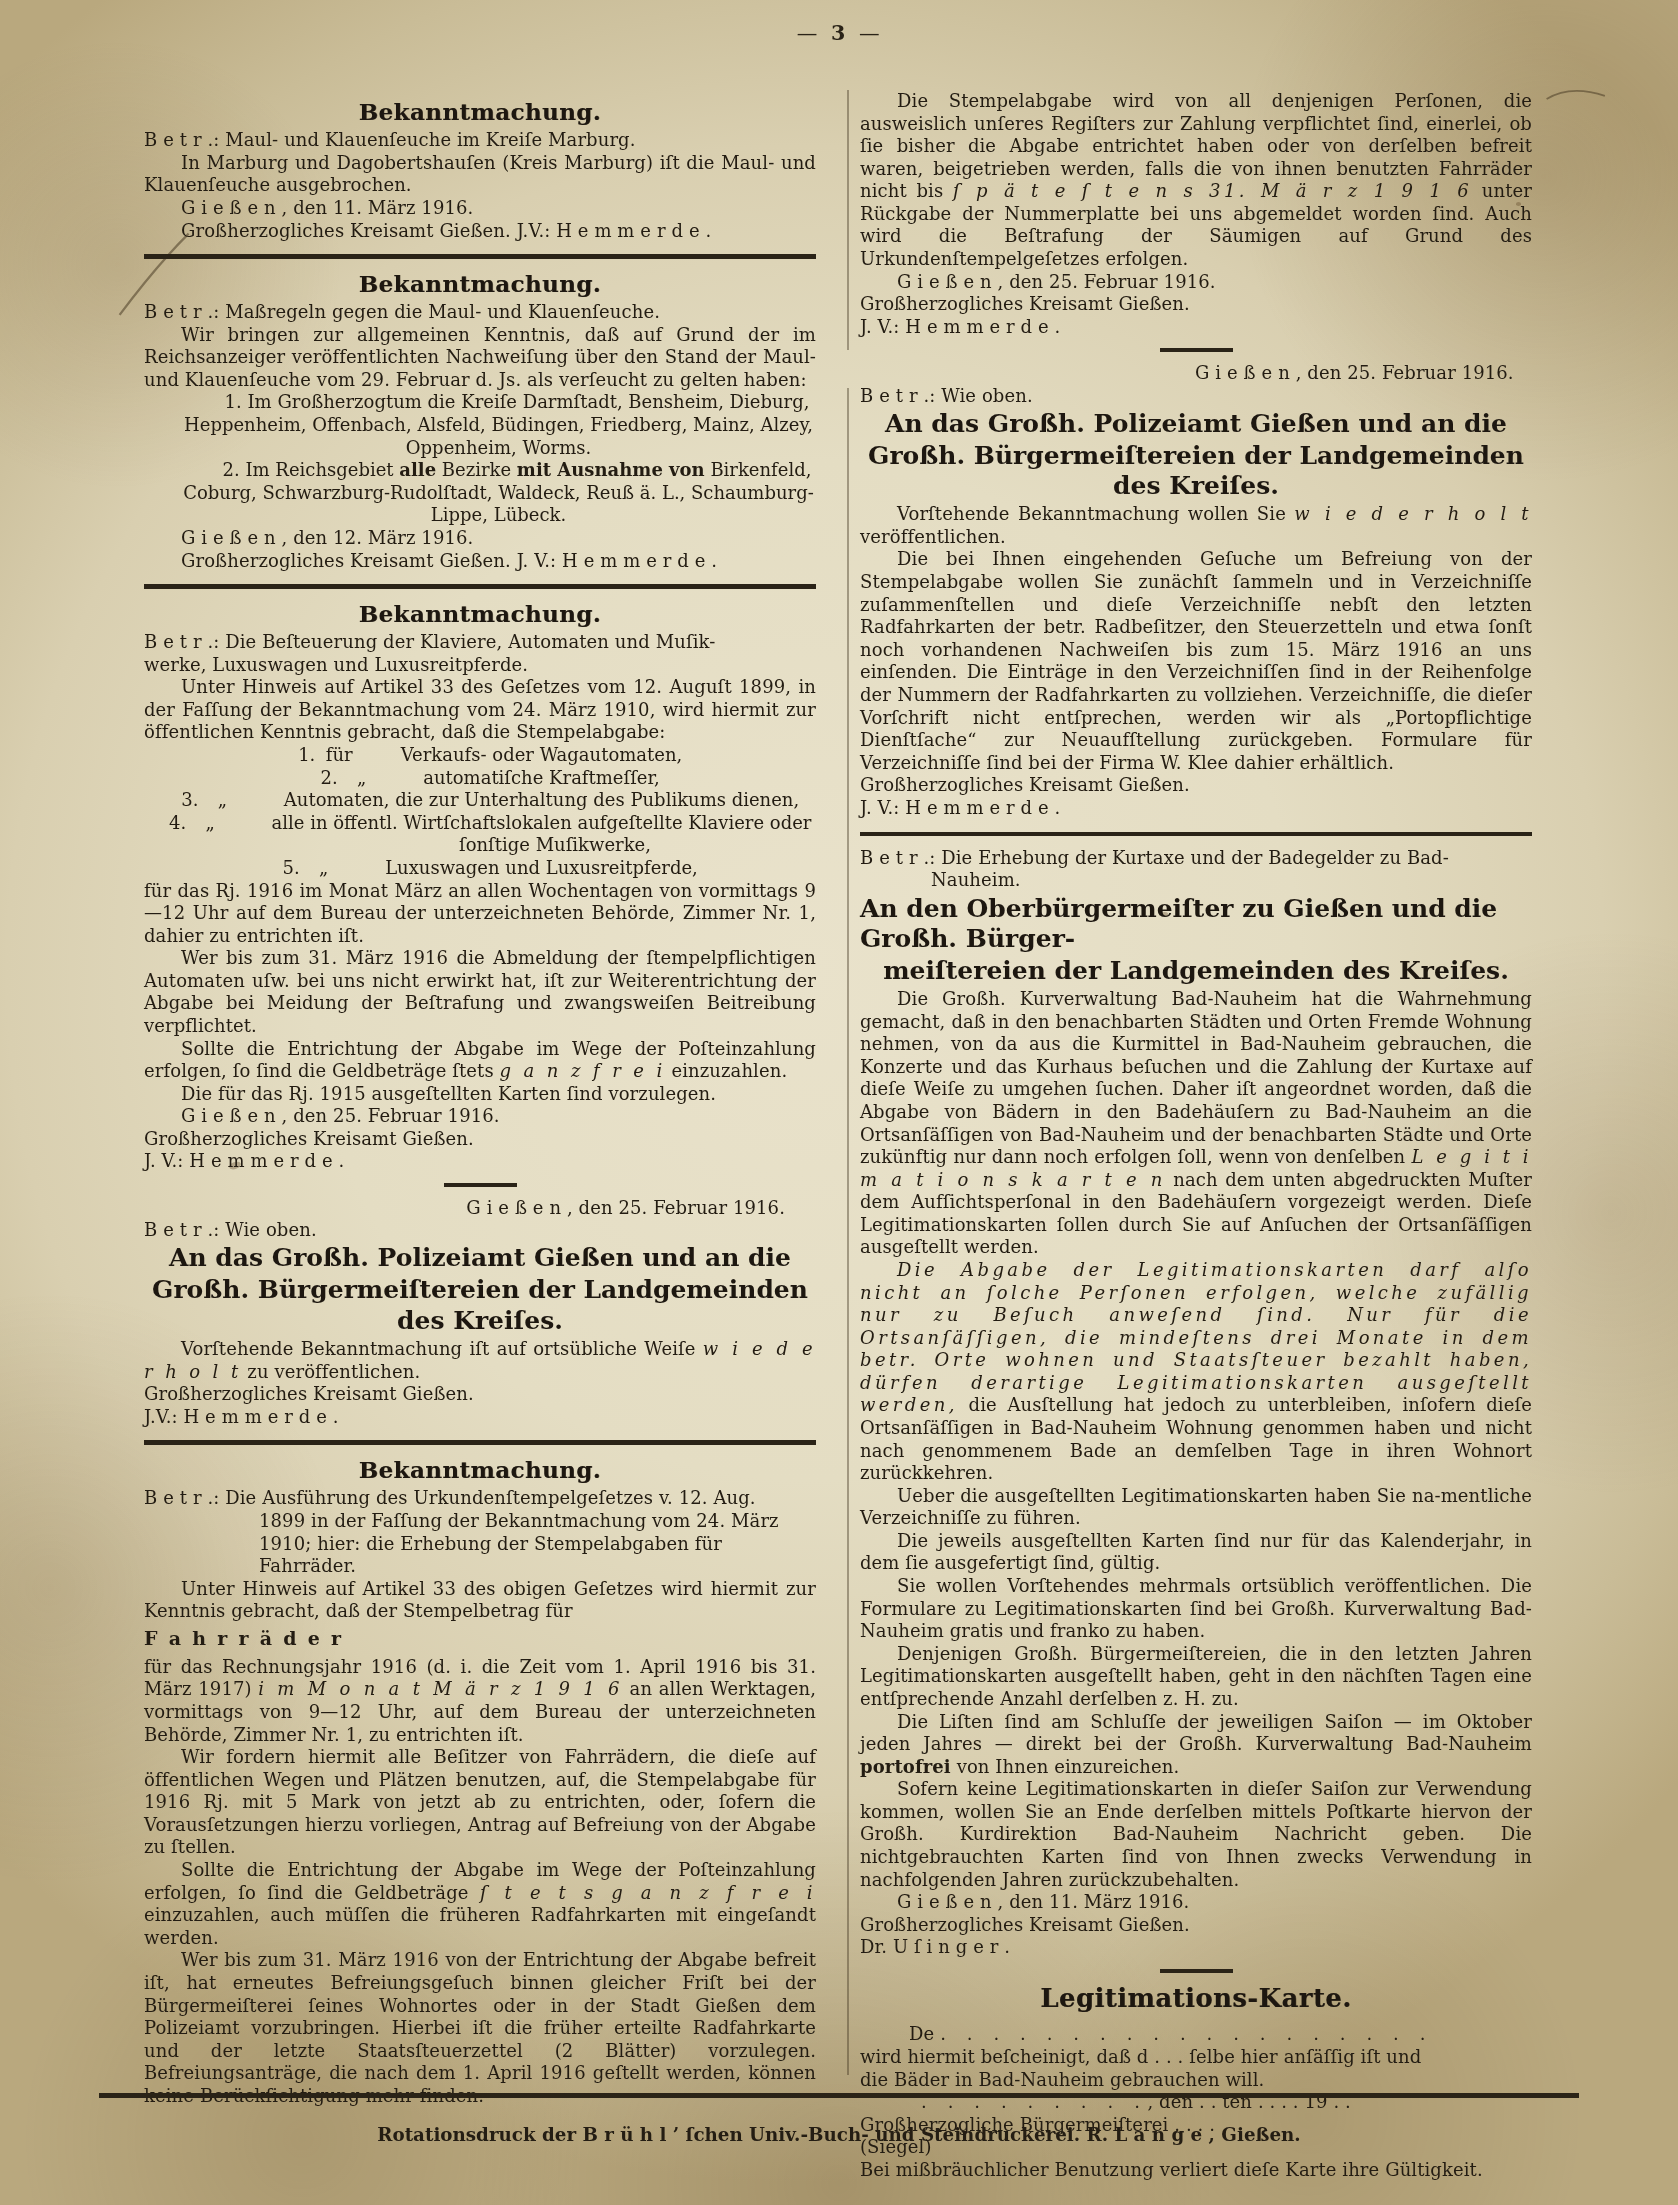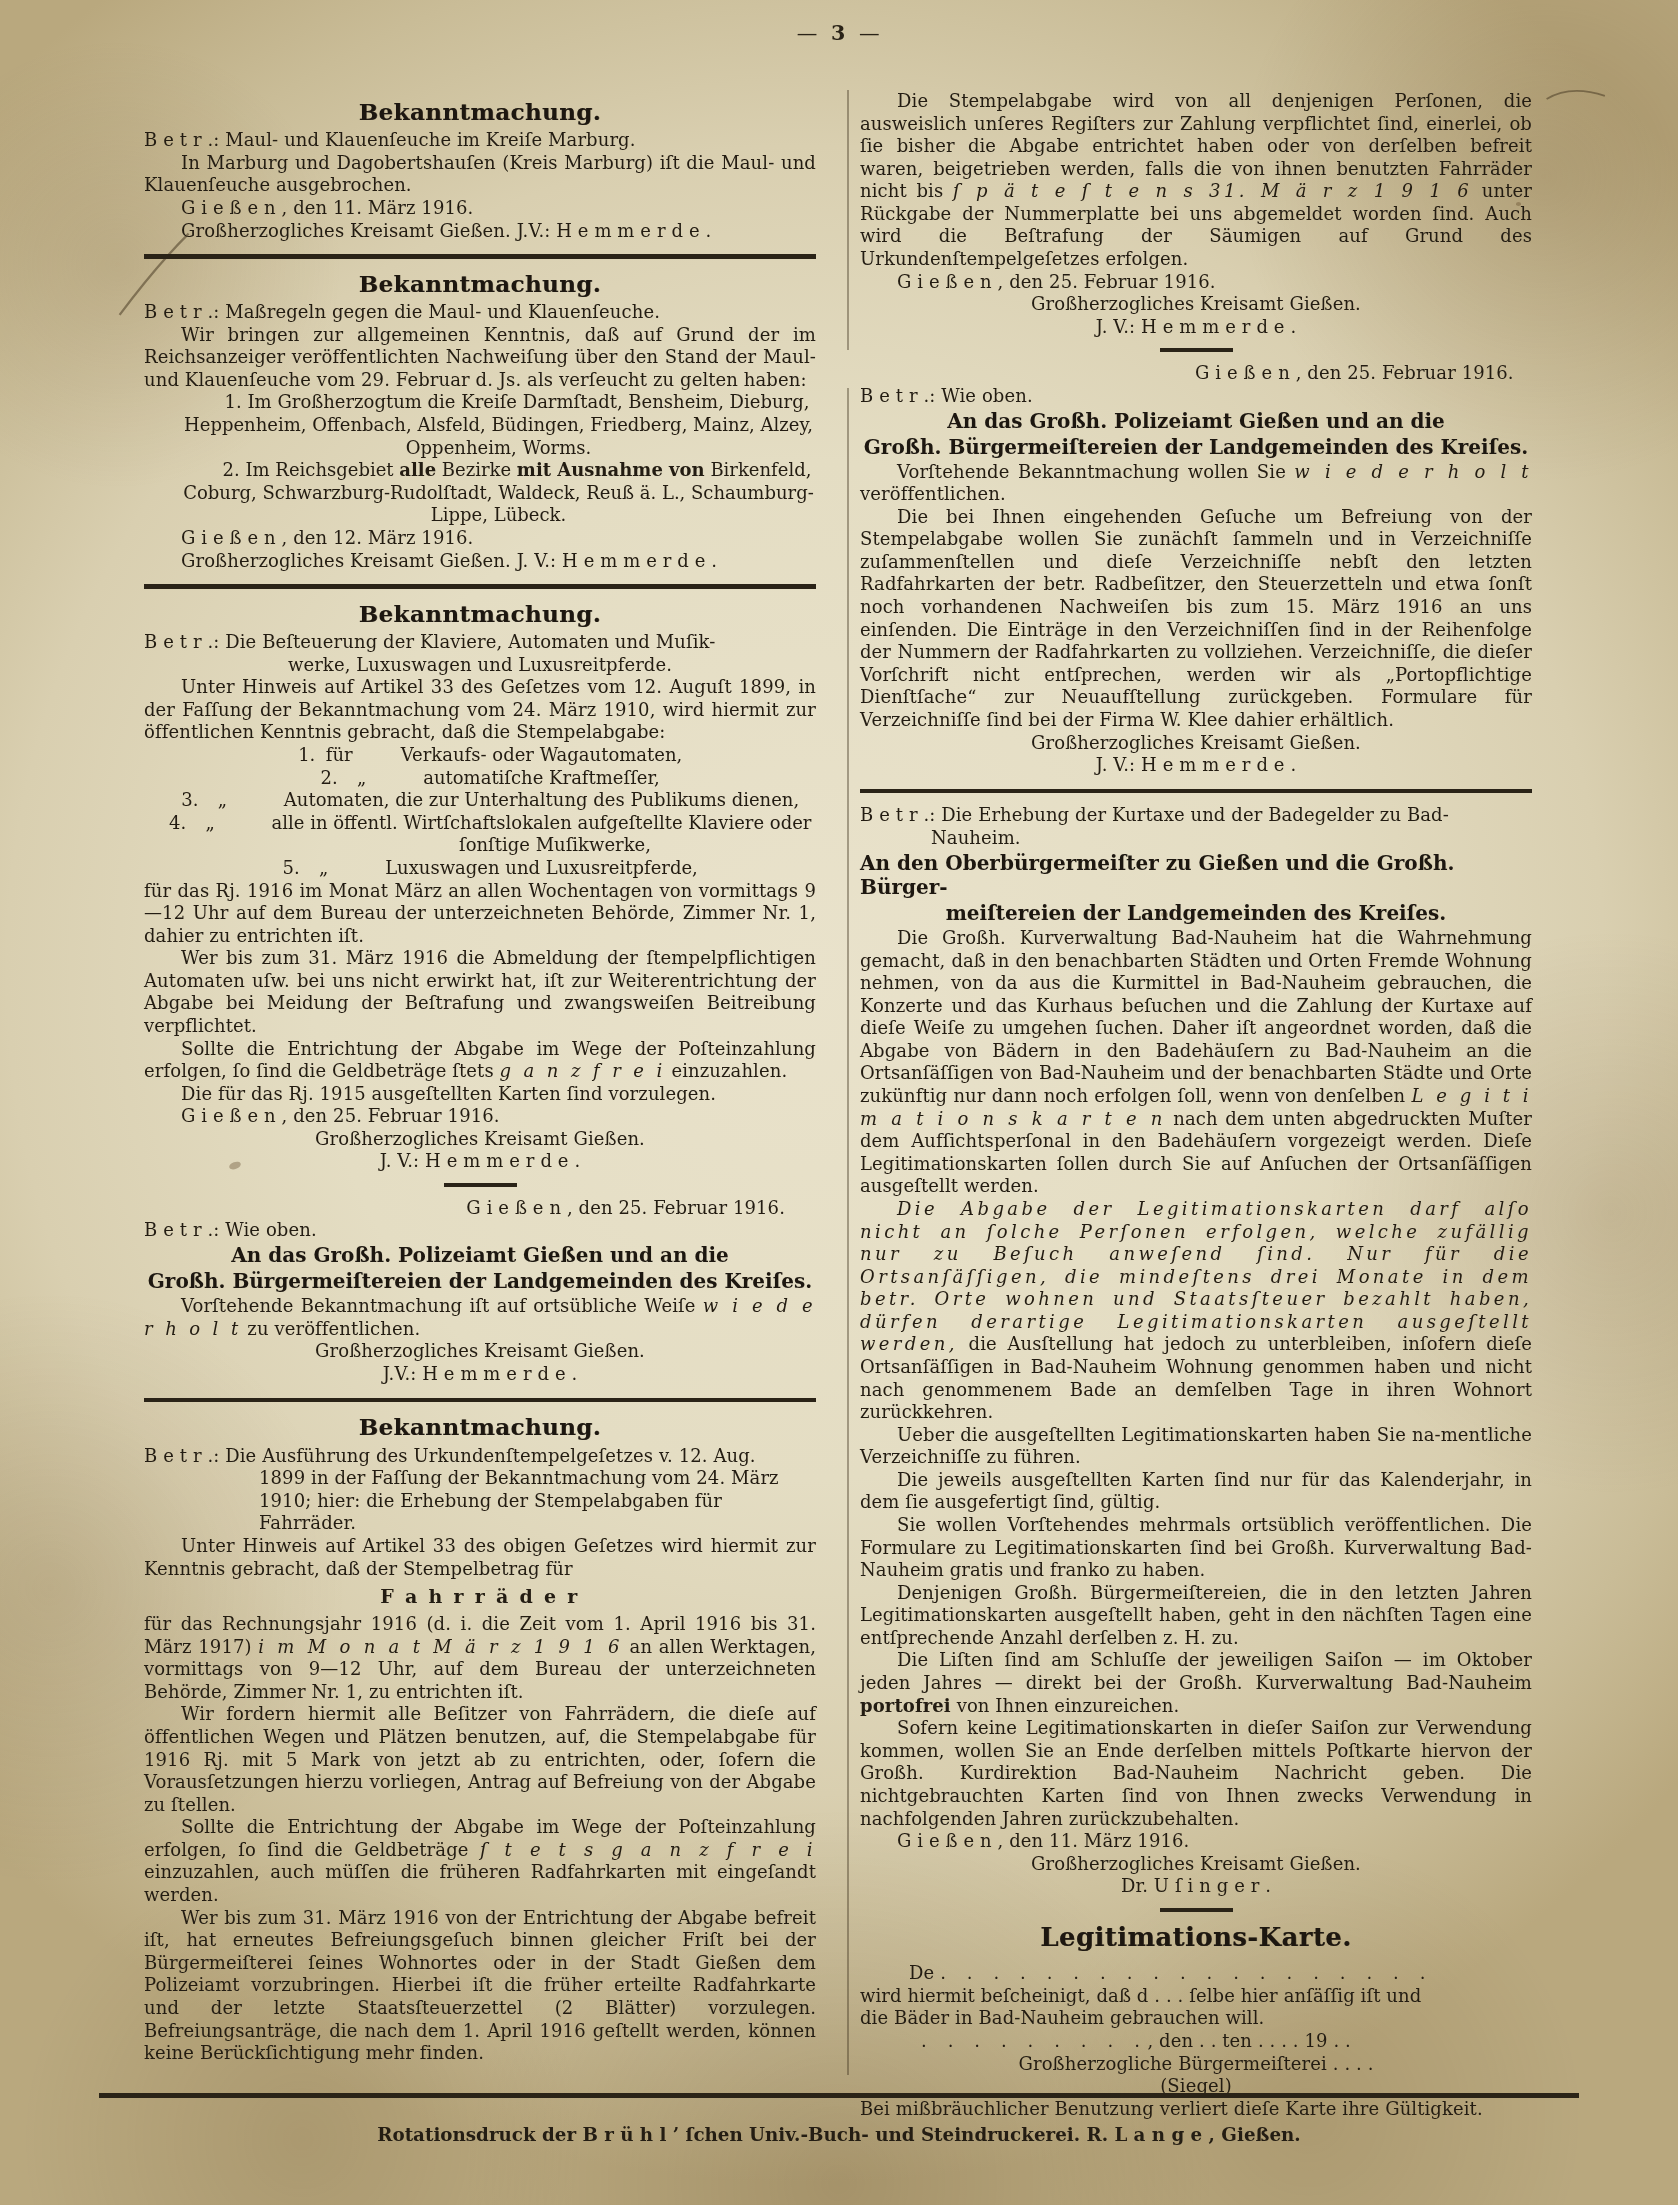--- a/index.html
+++ b/index.html
@@ -82,27 +82,27 @@
   }
   p.t {
     margin: 0;
     font-size: 18px;
     line-height: 1.255;
     text-align: justify;
     text-justify: inter-word;
     letter-spacing: 0.1px;
   }
   p.t.ind { text-indent: 37px; }
-  p.t.ctr { text-align: center; text-indent: 0; }
+  p.t.ctr { text-align: left; text-indent: 0; }
   p.t.left { text-align: left; text-indent: 0; }
   .sp { letter-spacing: 3.4px; font-style: italic; }      
   .bold { font-weight: 700; }
   .subhead {                          
     font-weight: 700;
-    font-size: 20px;
+    font-size: 25px;
     line-height: 1.22;
     text-align: center;
     margin: 1.5px 0;
     color: #1d1710;
   }
   .subhead.lefty { text-align: left; }
 
   
   ul.nums { list-style:none; margin: 0; padding: 0; }
   ul.nums li {

